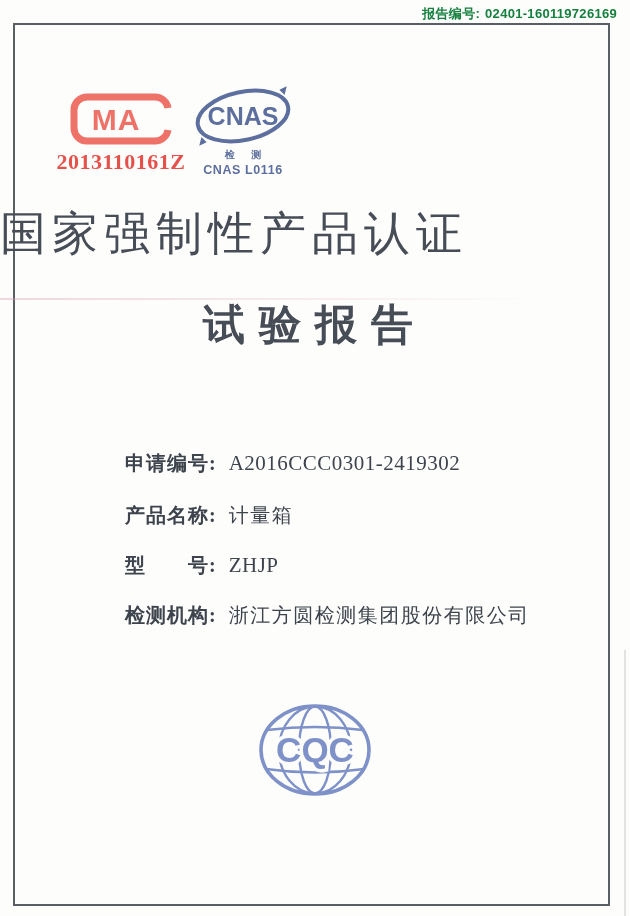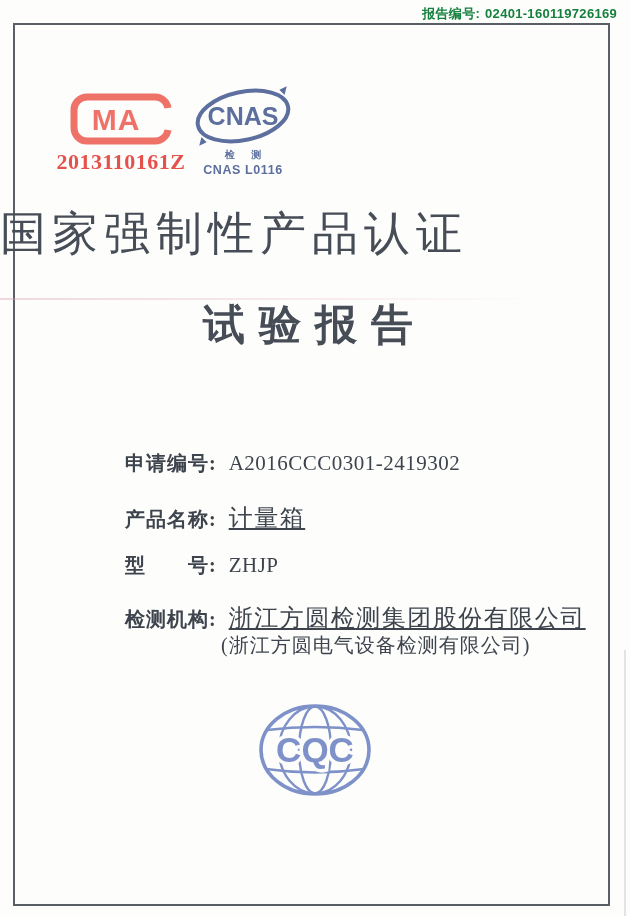--- a/index.html
+++ b/index.html
@@ -64,21 +64,21 @@
   .app-type .glyph{margin-right:2px;font-size:15px;}
 
   .field-row{position:absolute;left:125px;white-space:nowrap;display:flex;align-items:baseline;}
   .field-label{font-size:20px;font-weight:600;letter-spacing:1px;white-space:pre;color:var(--ink);}
   .field-value{margin-left:12px;font-size:21px;letter-spacing:.5px;color:var(--ink);}
   .row-appno{top:450px;}
   .row-product{top:502px;}
   .row-model{top:552px;}
   .row-lab{top:602px;}
   .row-lab2{position:absolute;left:221px;top:632px;font-size:20px;letter-spacing:1px;color:var(--ink);white-space:nowrap;}
-  .val-cn{font-size:24px;letter-spacing:1.5px;text-decoration:underline;}
+  .val-cn{font-size:20px;letter-spacing:1.5px;}
 
   .cqc-wrap{position:absolute;left:257px;top:702px;width:116px;height:98px;}
   .cqc-svg{display:block;width:116px;height:98px;}
   .cqc-text{
     font-family:"Liberation Sans", sans-serif;font-weight:bold;font-size:35px;
     paint-order:stroke;stroke:#fdfdfc;stroke-width:7px;fill:var(--cqc-blue);
     letter-spacing:0px;
   }
   .globe{stroke:var(--cqc-blue);fill:none;}
   .cnas-ring{stroke:var(--cnas-blue);fill:none;}
@@ -136,21 +136,20 @@
 
   <div class="field-row row-model">
     <span class="field-label">型　　号:</span>
     <span class="field-value">ZHJP</span>
   </div>
 
   <div class="field-row row-lab">
     <span class="field-label">检测机构:</span>
     <span class="field-value val-cn">浙江方圆检测集团股份有限公司</span>
   </div>
-  <div class="row-lab2">(浙江方圆电气设备检测有限公司)</div>
 
   <div class="cqc-wrap">
     <svg class="cqc-svg" viewBox="0 0 116 98">
       <ellipse class="globe" cx="58" cy="48" rx="54" ry="44" stroke-width="3.6"></ellipse>
       <ellipse class="globe" cx="58" cy="48" rx="36" ry="43.5" stroke-width="2.4"></ellipse>
       <ellipse class="globe" cx="58" cy="48" rx="16" ry="43.5" stroke-width="2.4"></ellipse>
       <path class="globe" stroke-width="2.4" d="M 10 28 Q 58 22 106 28"></path>
       <path class="globe" stroke-width="2.4" d="M 9 67 Q 58 74 107 67"></path>
       <text class="cqc-text" x="58" y="60" text-anchor="middle">CQC</text>
     </svg>

